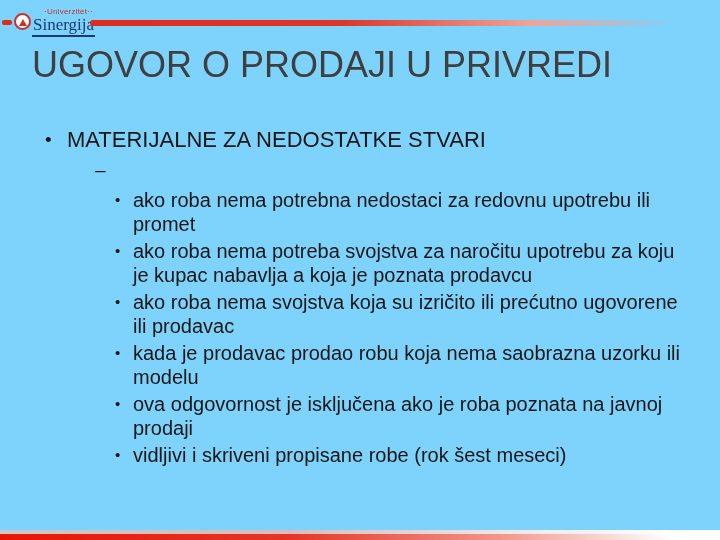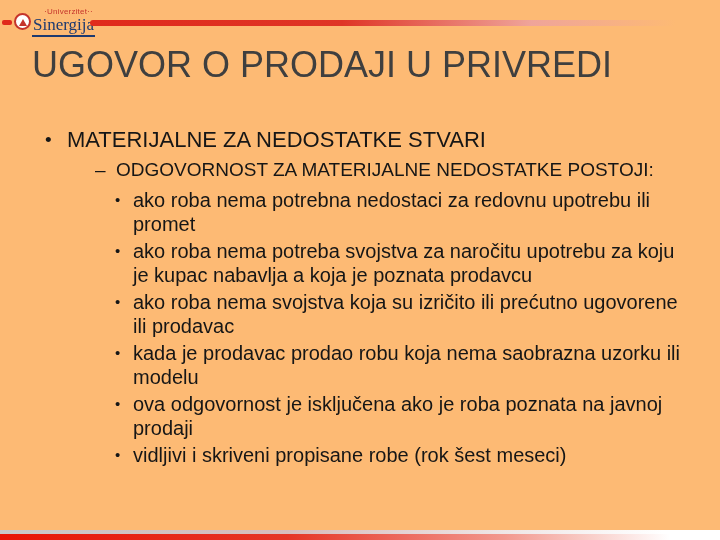--- a/index.html
+++ b/index.html
@@ -1,20 +1,20 @@
 <!DOCTYPE html>
 <html><head>
 <meta charset="utf-8">
 <style>
   html, body { margin: 0; padding: 0; background: #ffffff; }
   .slide {
     position: relative;
     width: 720px;
     height: 540px;
-    background: #fdba74;
+    background: #7dd3fc;
     overflow: hidden;
     font-family: "Liberation Sans", sans-serif;
     --accent: #e02a1c;
     --logo-red: #c5342c;
     --logo-navy: #1d3a70;
     --title-gray: #3f3f3f;
     --text-black: #161616;
   }
 
   
@@ -118,21 +118,20 @@
 
   <h1 class="title">UGOVOR O PRODAJI U PRIVREDI</h1>
 
   <div class="content">
     <div class="l1">
       <span class="marker">•</span>
       <span class="l1-text">MATERIJALNE ZA NEDOSTATKE STVARI</span>
     </div>
     <div class="l2">
       <span class="marker">–</span>
-      <span class="l2-text">ODGOVORNOST ZA MATERIJALNE NEDOSTATKE POSTOJI:</span>
     </div>
     <div class="l3-list">
 
         <div class="l3">
           <span class="marker">•</span>
           <span class="l3-text">ako roba nema potrebna nedostaci za redovnu upotrebu ili promet</span>
         </div>
 
         <div class="l3">
           <span class="marker">•</span>

